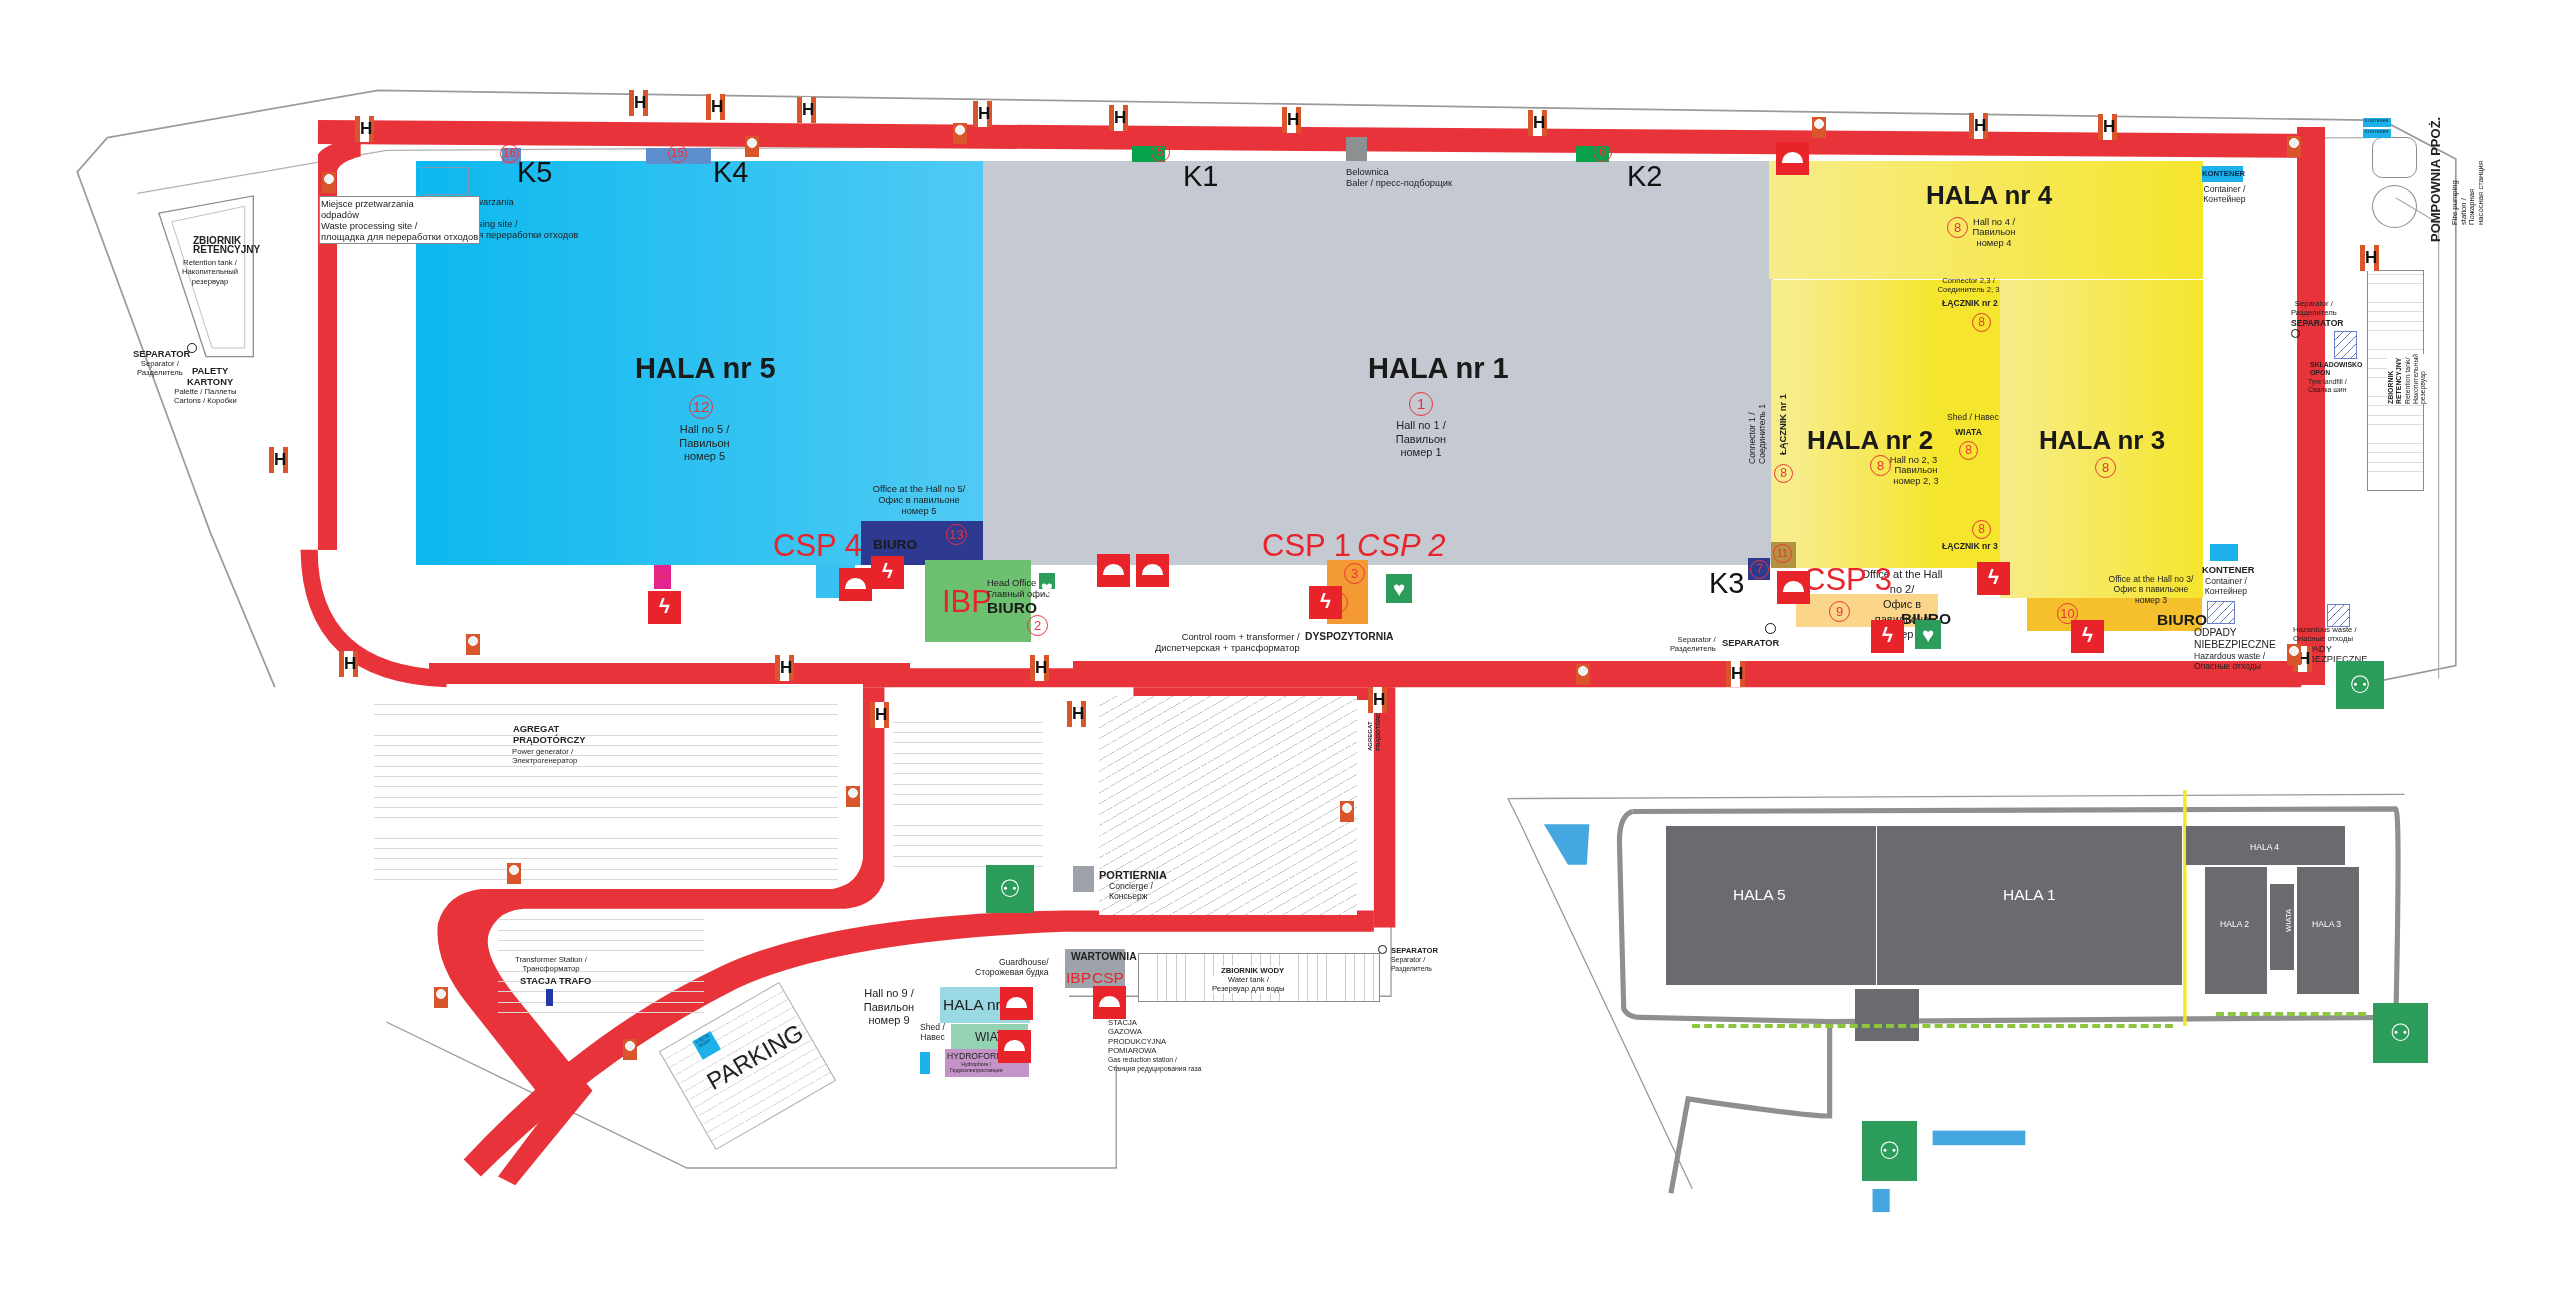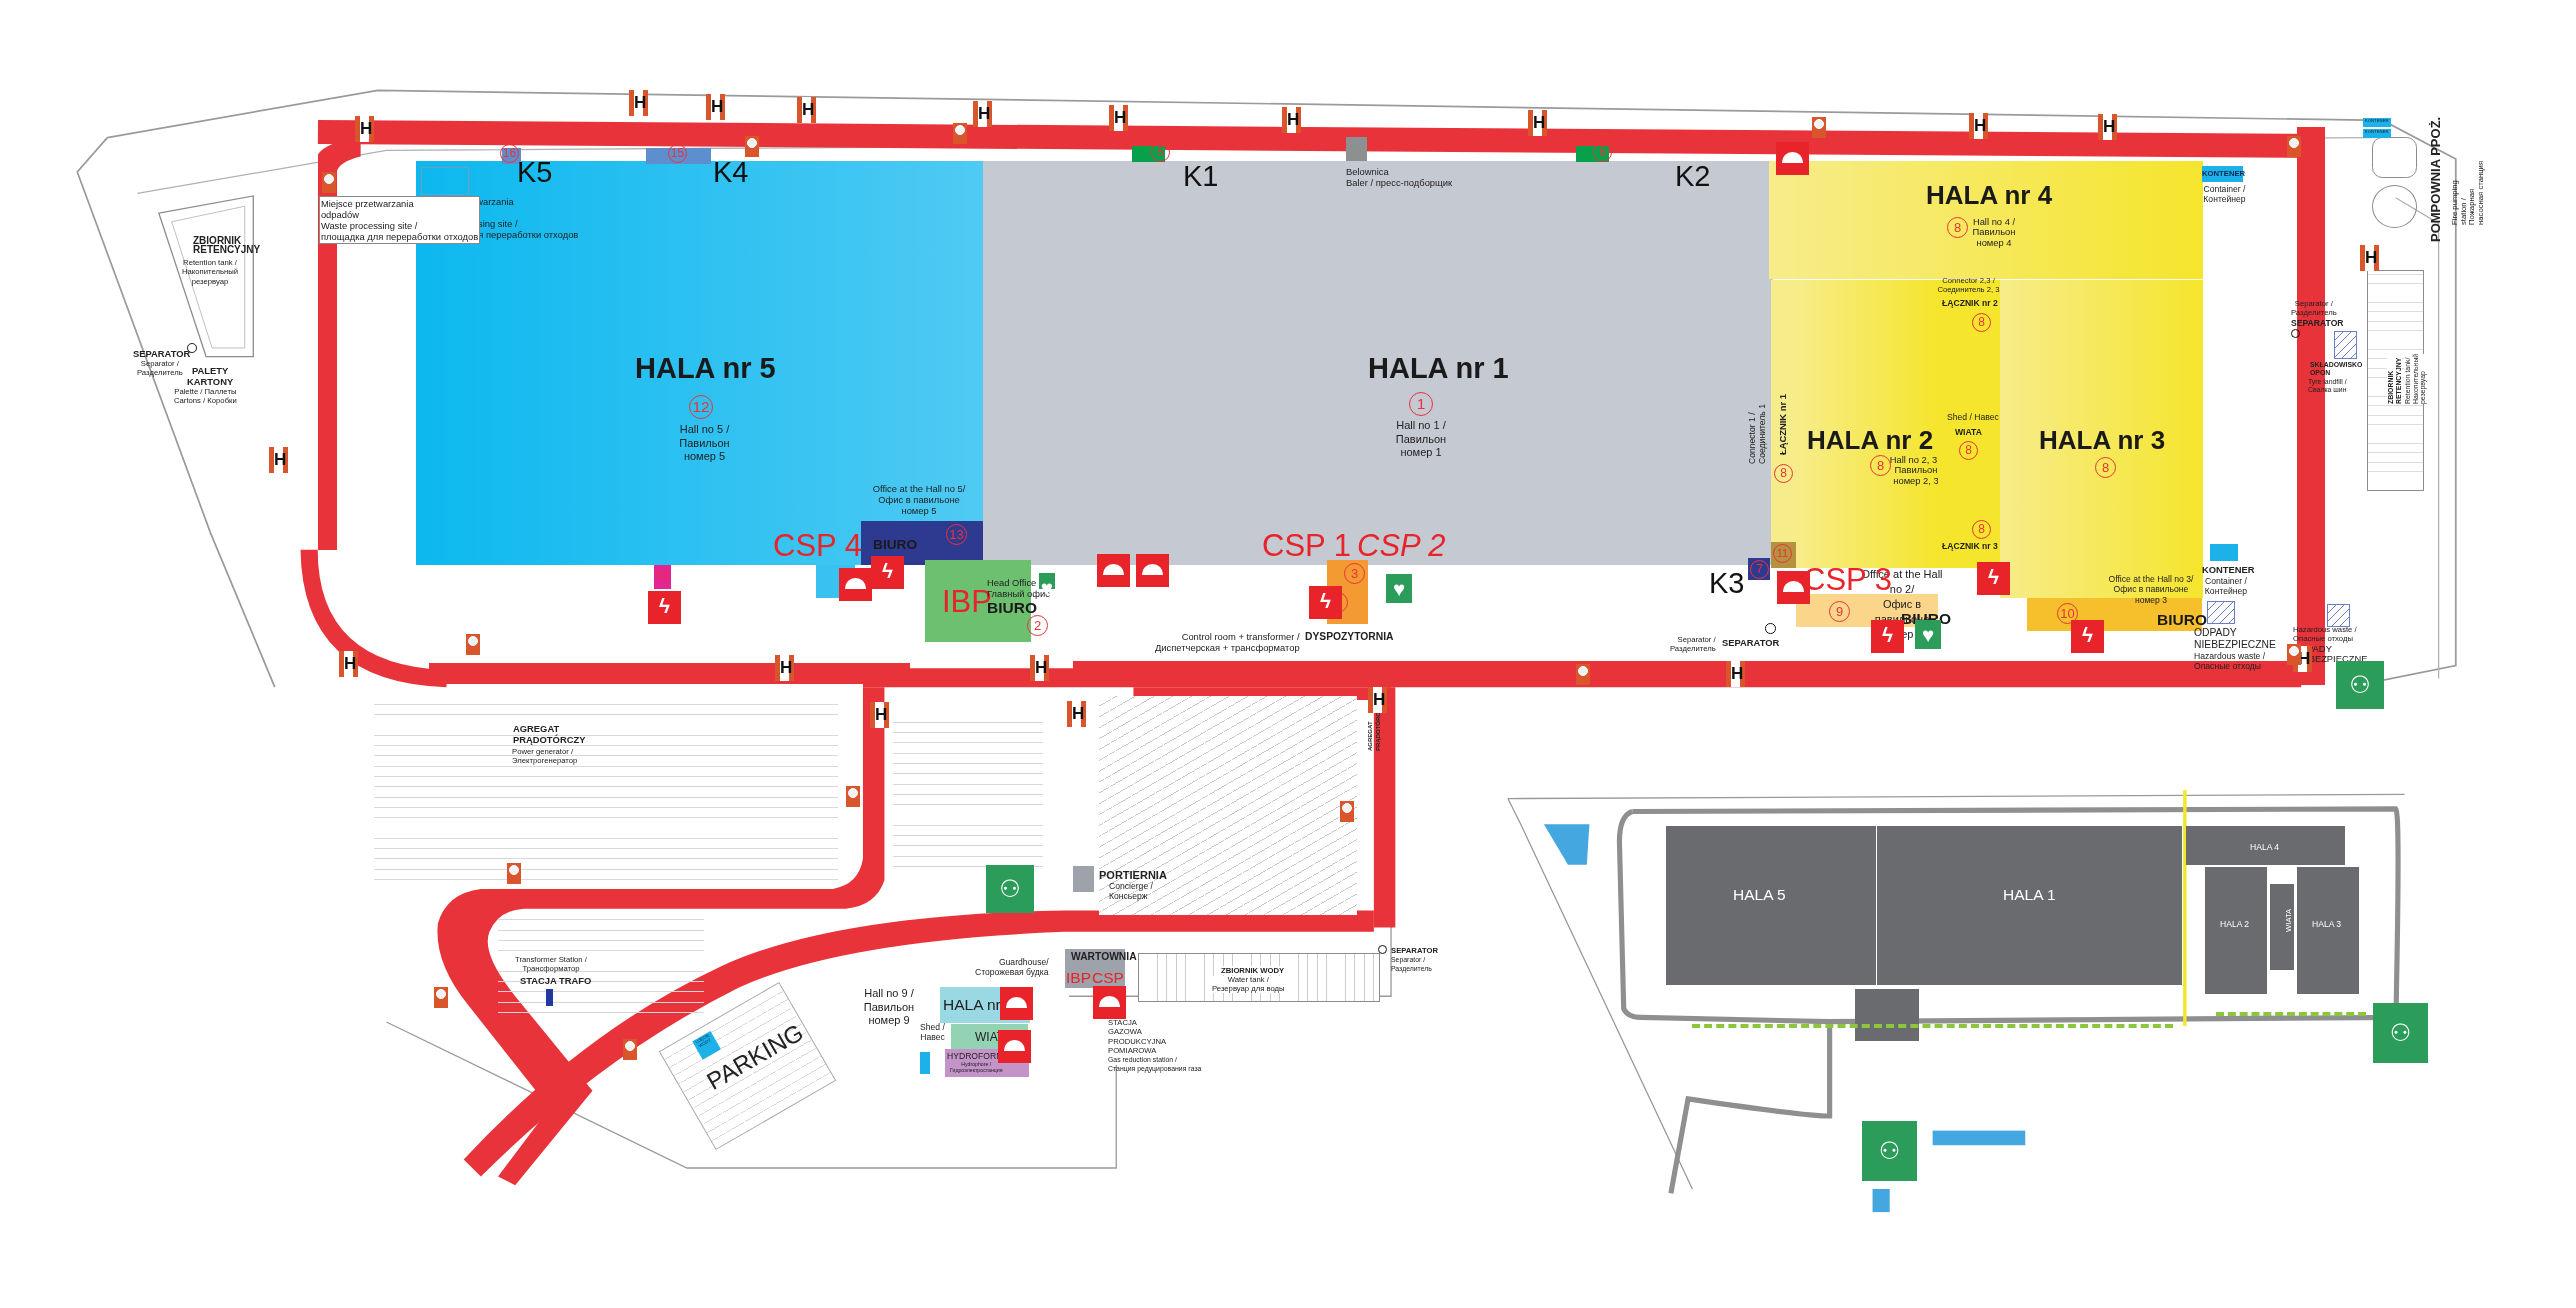--- a/index.html
+++ b/index.html
@@ -97,21 +97,21 @@
 Павильон
 номер 1</div>
 <div class="abs" style="left:1132px;top:146px;width:33px;height:15.5px;background:#06a14a;"></div>
 <div class="num" style="left:1151px;top:143px;width:17px;height:17px;line-height:17px;font-size:12px;">5</div>
 <div class="kdock" style="left:1183px;top:160px;">K1</div>
 <div class="abs" style="left:1346px;top:137px;width:20.6px;height:24px;background:#8c9090;"></div>
 <div class="label" style="left:1346px;top:166px;font-size:9.4px;line-height:11px;">Belownica
 Baler / пресс-подборщик</div>
 <div class="abs" style="left:1576px;top:146px;width:33px;height:15.5px;background:#06a14a;"></div>
 <div class="num" style="left:1593px;top:143px;width:17px;height:17px;line-height:17px;font-size:12px;">6</div>
-<div class="kdock" style="left:1627px;top:160px;margin-left:48px;">K2</div>
+<div class="kdock" style="left:1627px;top:160px;">K2</div>
 <div class="csp" style="left:1262px;top:528px;">CSP 1</div>
 <div class="csp" style="left:1357px;top:528px;font-style:italic;">CSP 2</div>
 <div class="label" style="left:1747px;top:464px;font-size:8.6px;line-height:10.3px;transform:rotate(-90deg);transform-origin:left top;">Connector 1 /
 Соединитель 1</div>
 
 <div class="abs" style="left:1748px;top:558px;width:21.5px;height:21.5px;background:#2e3a8f;"></div>
 <div class="num" style="left:1750px;top:560px;width:17px;height:17px;line-height:17px;font-size:12px;">7</div>
 <div class="kdock" style="left:1709px;top:567px;text-align:right;">K3</div>
 
 <div class="abs" style="left:925px;top:560px;width:106px;height:82px;background:#6cc070;"></div>

